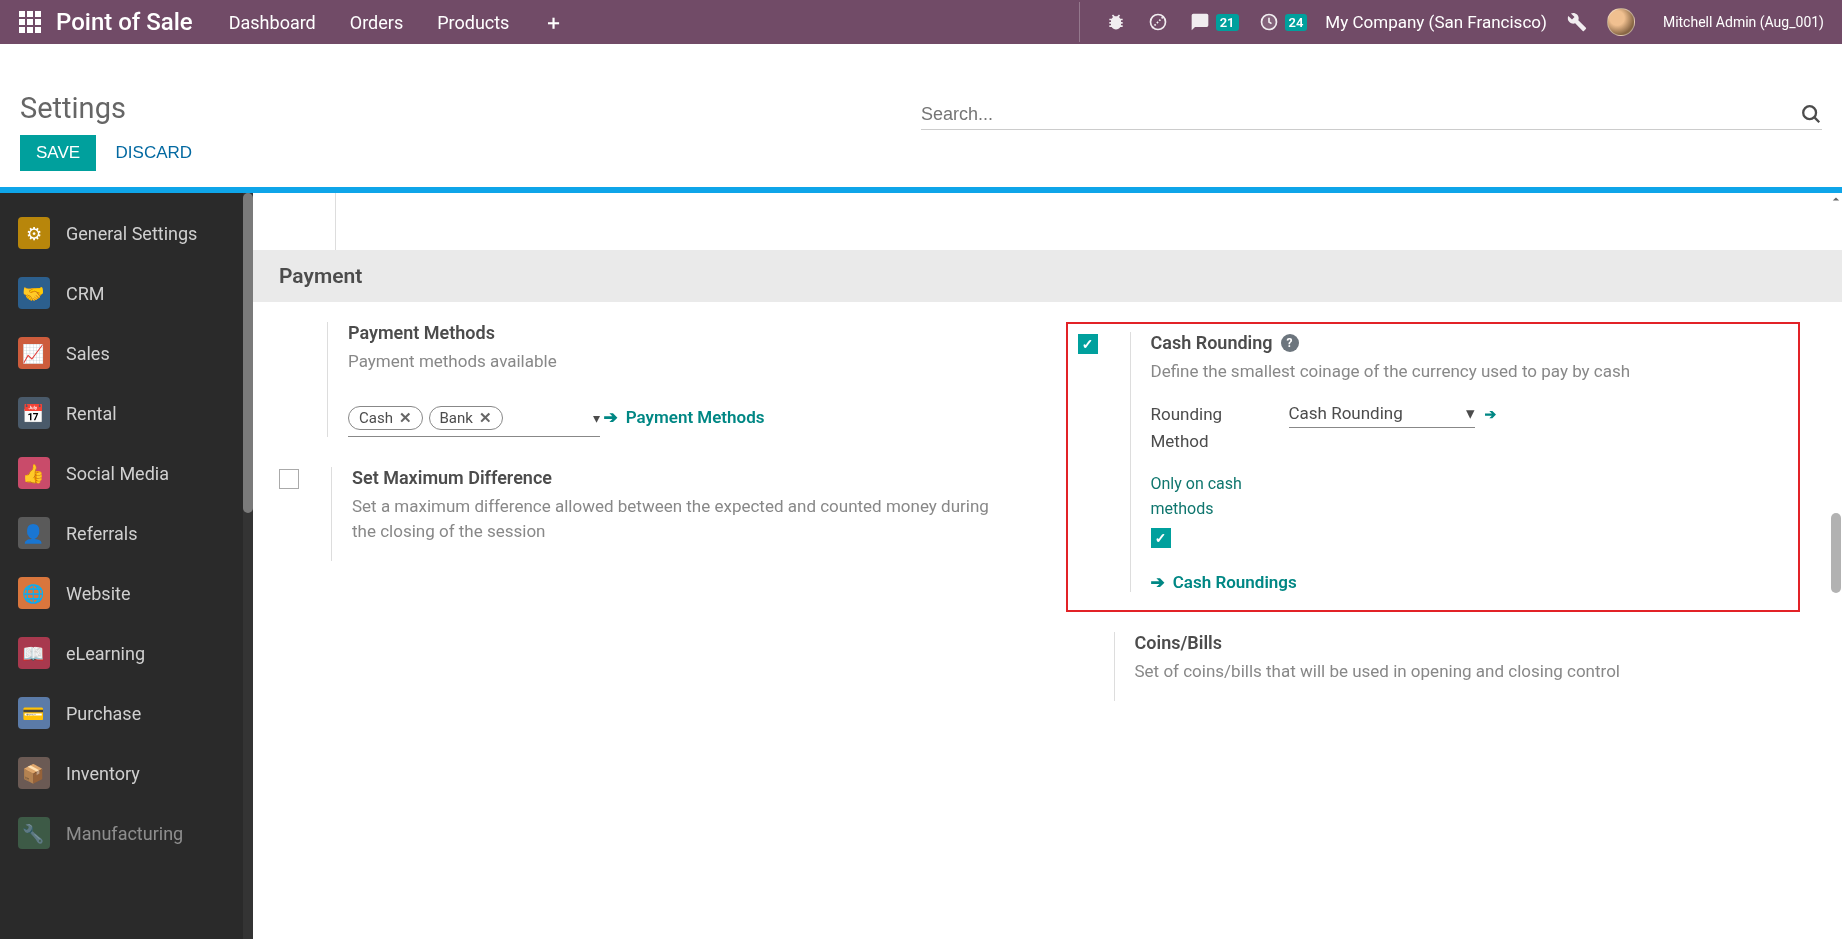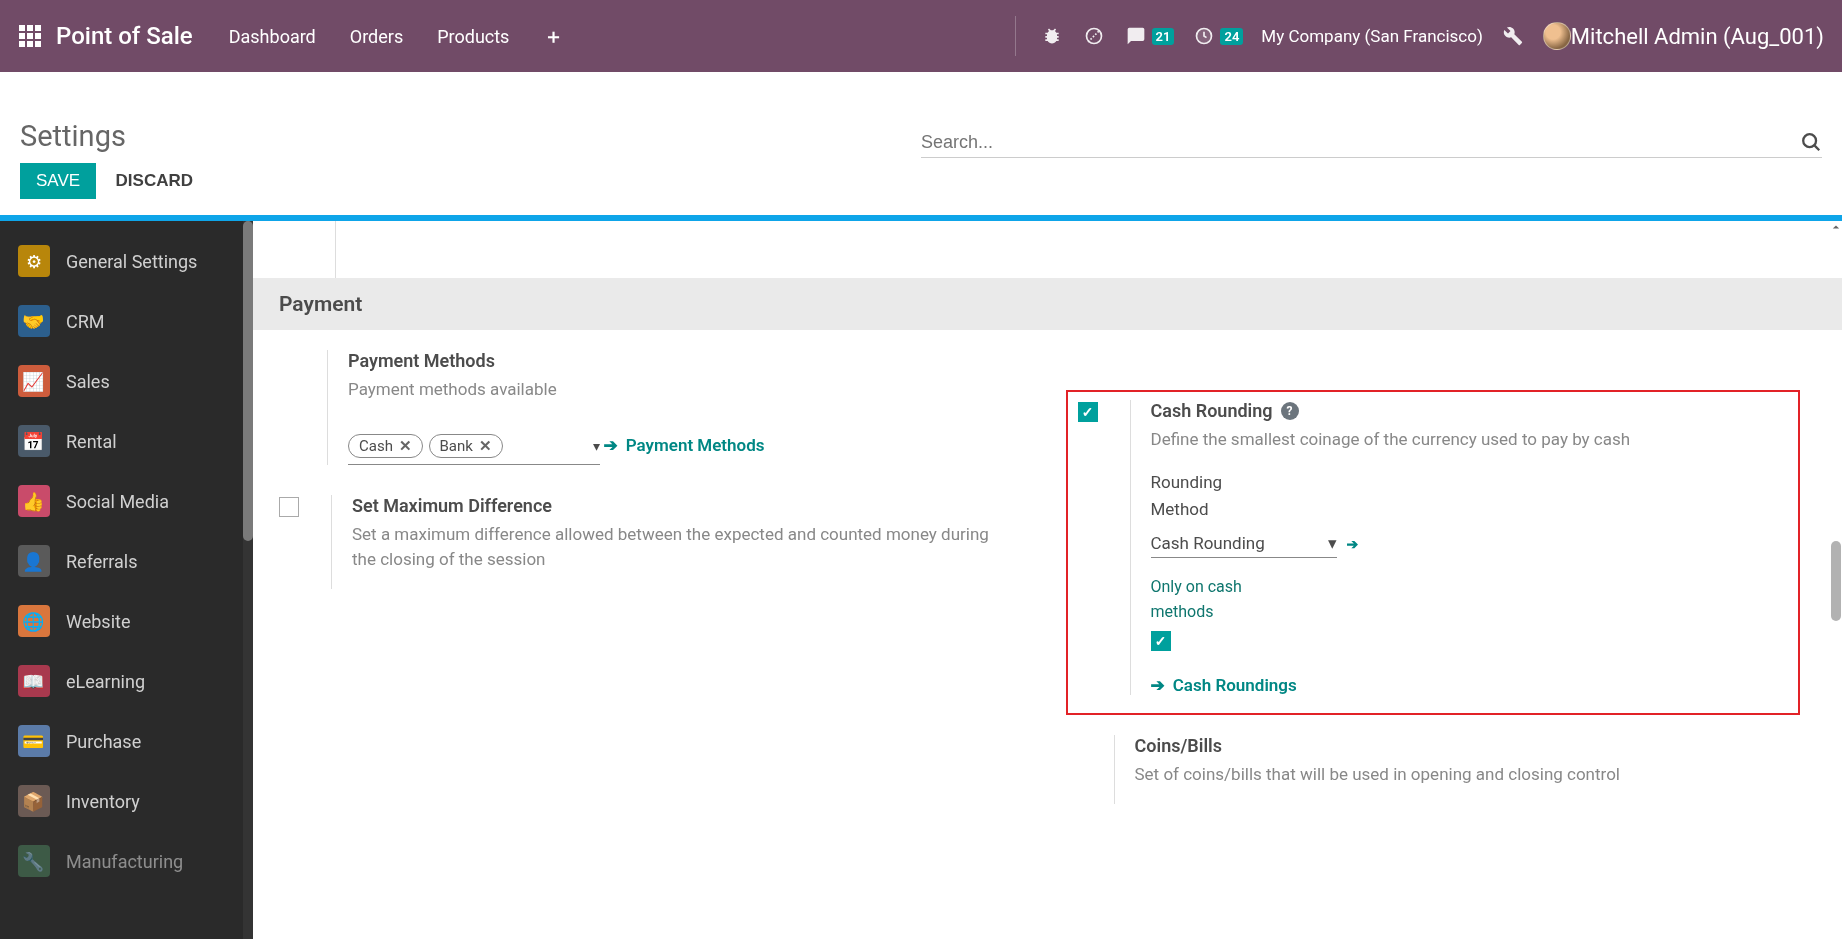--- a/index.html
+++ b/index.html
@@ -1,42 +1,42 @@
 <!DOCTYPE html>
 <html><head>
 <meta charset="utf-8">
 <style>
 * { margin: 0; padding: 0; box-sizing: border-box; }
 body { font-family: -apple-system, BlinkMacSystemFont, "Segoe UI", Roboto, "Helvetica Neue", Arial, sans-serif; font-size: 14px; color: #4c4c4c; overflow: hidden; height: 939px; width: 1842px; position: relative; }
 
 
-.topnav { background: #714B67; height: 72px; display: flex; align-items: center; color: #fff; padding: 0 18px; }
+.topnav { background: #714B67; height: 44px; display: flex; align-items: center; color: #fff; padding: 0 18px; }
 .topnav .apps-icon { width: 24px; height: 24px; margin-right: 14px; display: inline-flex; align-items: center; justify-content: center; cursor: pointer; }
 .apps-grid { display: grid; grid-template-columns: repeat(3, 6px); grid-template-rows: repeat(3, 6px); gap: 2px; }
 .apps-grid span { background: #fff; width: 6px; height: 6px; }
 .topnav .brand { font-size: 24px; font-weight: 500; margin-right: 36px; }
 .topnav .menu-item { font-size: 18px; margin-right: 34px; cursor: pointer; }
 .topnav .plus { font-size: 20px; font-weight: bold; }
 .topnav .right { margin-left: auto; display: flex; align-items: center; gap: 18px; }
 .topnav .right .divider { width: 1px; height: 40px; background: rgba(255,255,255,0.25); margin: 0 6px; }
 .topnav .ico { width: 24px; height: 24px; display: inline-flex; align-items: center; justify-content: center; cursor: pointer; color: #fff; opacity: 0.9; }
 .topnav .badge-wrap { position: relative; display: inline-flex; align-items: center; }
 .topnav .badge { background: #00A09D; color: #fff; font-size: 13px; font-weight: 600; padding: 1px 4px; border-radius: 3px; margin-left: 4px; }
 .topnav .company { font-size: 17px; cursor: pointer; }
-.topnav .user { display: flex; align-items: center; gap: 0; font-size: 22px; cursor: pointer; justify-content: space-between; }
+.topnav .user { display: flex; align-items: center; gap: 28px; font-size: 14px; cursor: pointer; justify-content: space-between; }
 .avatar { width: 28px; height: 28px; border-radius: 50%; background: radial-gradient(circle at 35% 35%, #f0c090 30%, #886644 70%); border: 1px solid rgba(255,255,255,0.4); }
 
 
 .control-panel { padding: 10px 20px 16px; border-bottom: 6px solid #0ea5e9; display: flex; align-items: flex-start; margin-top: 37px; }
 .cp-left { flex: 0 0 50%; }
 .cp-right { flex: 1; display: flex; align-items: center; justify-content: flex-end; gap: 12px; }
 .page-title { font-size: 29px; color: #666; margin-bottom: 10px; }
 .btn { padding: 8px 16px; font-size: 17px; cursor: pointer; border: none; font-weight: 500; }
 .btn-primary { background: #00A09D; color: #fff; }
-.btn-secondary { background: transparent; color: #404040; font-weight: 700; }
+.btn-secondary { background: transparent; color: #0369a1; font-weight: 400; }
 .search-wrap { flex: 1; display: flex; align-items: center; border-bottom: 1px solid #ccc; padding: 4px 0; margin-top: 8px; }
 .search-wrap input { flex: 1; border: none; outline: none; font-size: 18px; color: #888; background: transparent; }
 .search-ico { width: 22px; height: 22px; color: #4c4c4c; }
 
 
 .body { display: flex; height: calc(939px - 56px - 115px); position: relative; }
 .sidebar { width: 253px; background: #2A2A2A; color: #e7e7e7; overflow-y: auto; flex-shrink: 0; padding-top: 10px; position: relative; }
 .sidebar-scroll-track { position: absolute; right: 0; top: 0; width: 10px; height: 100%; background: rgba(255,255,255,0.05); }
 .sidebar-scroll-thumb { position: absolute; right: 0; top: 0; width: 10px; height: 320px; background: rgba(255,255,255,0.35); border-radius: 5px; }
 .sidebar-item { display: flex; align-items: center; gap: 16px; padding: 14px 18px; font-size: 18px; cursor: pointer; color: #d0d0d0; }
@@ -67,21 +67,21 @@
 .setting-body { flex: 1; border-left: 1px solid #ddd; padding-left: 20px; }
 .setting-title { font-size: 18px; font-weight: 600; color: #4c4c4c; margin-bottom: 6px; display: flex; align-items: center; gap: 8px; }
 .help-ico { width: 18px; height: 18px; border-radius: 50%; background: #6c757d; color: #fff; display: inline-flex; align-items: center; justify-content: center; font-size: 12px; font-weight: bold; cursor: pointer; }
 .setting-desc { font-size: 17px; color: #888; margin-bottom: 16px; line-height: 1.5; }
 .tags-input { border-bottom: 1px solid #888; display: inline-flex; align-items: center; gap: 6px; padding: 4px 0 6px; min-width: 252px; }
 .tag { border: 1px solid #888; border-radius: 12px; padding: 2px 10px; font-size: 15px; display: inline-flex; align-items: center; gap: 6px; color: #4c4c4c; }
 .tag-x { font-weight: bold; cursor: pointer; color: #666; }
 .tags-caret { margin-left: auto; cursor: pointer; }
 .link-action { color: #008784; font-size: 17px; font-weight: 600; cursor: pointer; display: inline-flex; align-items: center; gap: 8px; margin-top: 16px; }
 .arrow-r { display: inline-block; }
-.form-row { display: flex; align-items: flex-start; gap: 8px; margin-bottom: 16px; flex-direction: column; }
+.form-row { display: flex; align-items: flex-start; gap: 28px; margin-bottom: 16px; }
 .form-label { font-size: 17px; color: #4c4c4c; width: 110px; line-height: 1.6; }
 .m2o { display: inline-flex; align-items: center; border-bottom: 1px solid #888; padding: 2px 0 4px; min-width: 186px; gap: 8px; font-size: 17px; }
 .m2o .caret { margin-left: auto; cursor: pointer; }
 .ext-link { color: #008784; cursor: pointer; margin-left: 10px; font-weight: bold; }
 .sub-check-row { margin-bottom: 8px; }
 .sub-check-label { font-size: 16px; color: #0f766e; line-height: 1.6; display: block; max-width: 100px; }
 .highlight-box { border: 2px solid #E22227; }
 
 
 .main-scroll { position: absolute; right: 0; top: 0; width: 12px; height: 100%; }
@@ -257,21 +257,21 @@
             <div class="chk"></div>
           </div>
           <div class="setting-body">
             <div class="setting-title">Set Maximum Difference</div>
             <div class="setting-desc">Set a maximum difference allowed between the expected and counted money during the closing of the session</div>
           </div>
         </div>
       </div>
 
       <div class="settings-col">
-        <div class="setting-block highlight-box" style="padding:8px 10px 18px 10px; margin-bottom:20px;margin-top:40px;">
+        <div class="setting-block highlight-box" style="padding:8px 10px 18px 10px; margin-bottom:20px;">
           <div class="setting-check-col">
             <div class="chk checked"></div>
           </div>
           <div class="setting-body">
             <div class="setting-title">
               <span>Cash Rounding</span>
               <span class="help-ico">?</span>
             </div>
             <div class="setting-desc">Define the smallest coinage of the currency used to pay by cash</div>
 

